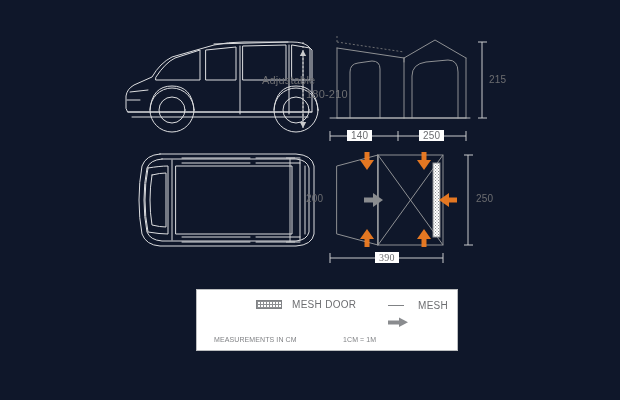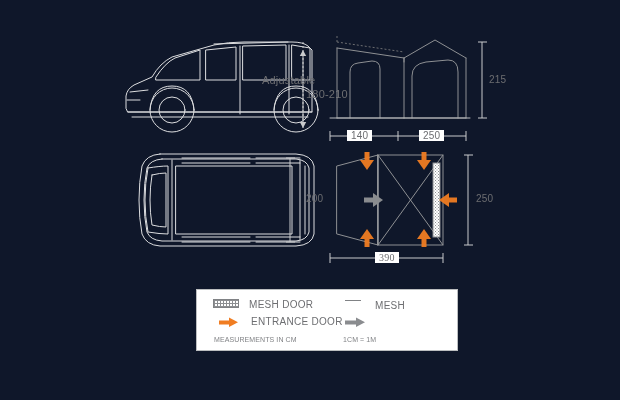--- a/index.html
+++ b/index.html
@@ -7,21 +7,21 @@
        font-family:"Liberation Sans","DejaVu Sans",sans-serif;
        color:#58595b;}
   #stage{position:relative;width:620px;height:400px;background:#0f172a;}
   .lbl{position:absolute;font-size:11px;color:#6d6e71;letter-spacing:.2px;white-space:nowrap;}
   .lbl.small{font-size:7px;color:#808285;letter-spacing:.1px;}
   .lbl.dim{font-size:10px;color:#6d6e71;}
   svg{display:block;}
   .sv{position:absolute;left:0;top:0;}
   .legendbox{position:absolute;left:196px;top:289px;width:262px;height:62px;
              border:1px solid #bcbec0;background:#fff;box-sizing:border-box;}
-  .leg-row{position:absolute;display:flex;}
+  .leg-row{position:absolute;display:flex;align-items:center;margin-left:43px;}
   .mesh-sw{width:26px;height:9px;border:1px solid #808285;box-sizing:border-box;
     background:
       repeating-linear-gradient(90deg,#8c8e91 0 1px,rgba(255,255,255,0) 1px 3px),
       repeating-linear-gradient(0deg,#8c8e91 0 1px,rgba(255,255,255,0) 1px 3px),
       #ffffff;}
   .leg-txt{font-size:10px;color:#6d6e71;letter-spacing:.3px;}
   .pole-sw{width:16px;height:0;border-top:1.6px solid #808285;}
 </style>
 </head>
 <body>
@@ -233,29 +233,20 @@
   <div class="lbl dim" style="left:476px;top:193px;">250</div>
   <div class="lbl dim" style="left:375px;top:252px;background:#fff;padding:0 4px;font-family:Liberation Serif, serif;">390</div>
 
   <div class="legendbox">
 
     <div class="leg-row" style="left:16px;top:9px;">
       <span class="mesh-sw"></span>
       <span class="leg-txt" style="margin-left:10px;">MESH DOOR</span>
     </div>
 
-    <div class="leg-row" style="left:20px;top:26px;">
-      <svg width="24" height="12">
-        <g fill="#f07d22">
-          <rect x="2" y="4.5" width="11" height="4"></rect>
-          <path d="M12 1.5 L12 11 L21 6.3 Z"></path>
-        </g>
-      </svg>
-      <span class="leg-txt" style="margin-left:10px;">ENTRANCE DOOR</span>
-    </div>
 
     <div class="leg-row" style="left:148px;top:10px;">
       <span class="pole-sw"></span>
       <span class="leg-txt" style="margin-left:14px;">MESH</span>
     </div>
 
     <div class="leg-row" style="left:146px;top:26px;">
       <svg width="26" height="12">
         <g fill="#8a8c8f">
           <rect x="2" y="4.5" width="12" height="4"></rect>

